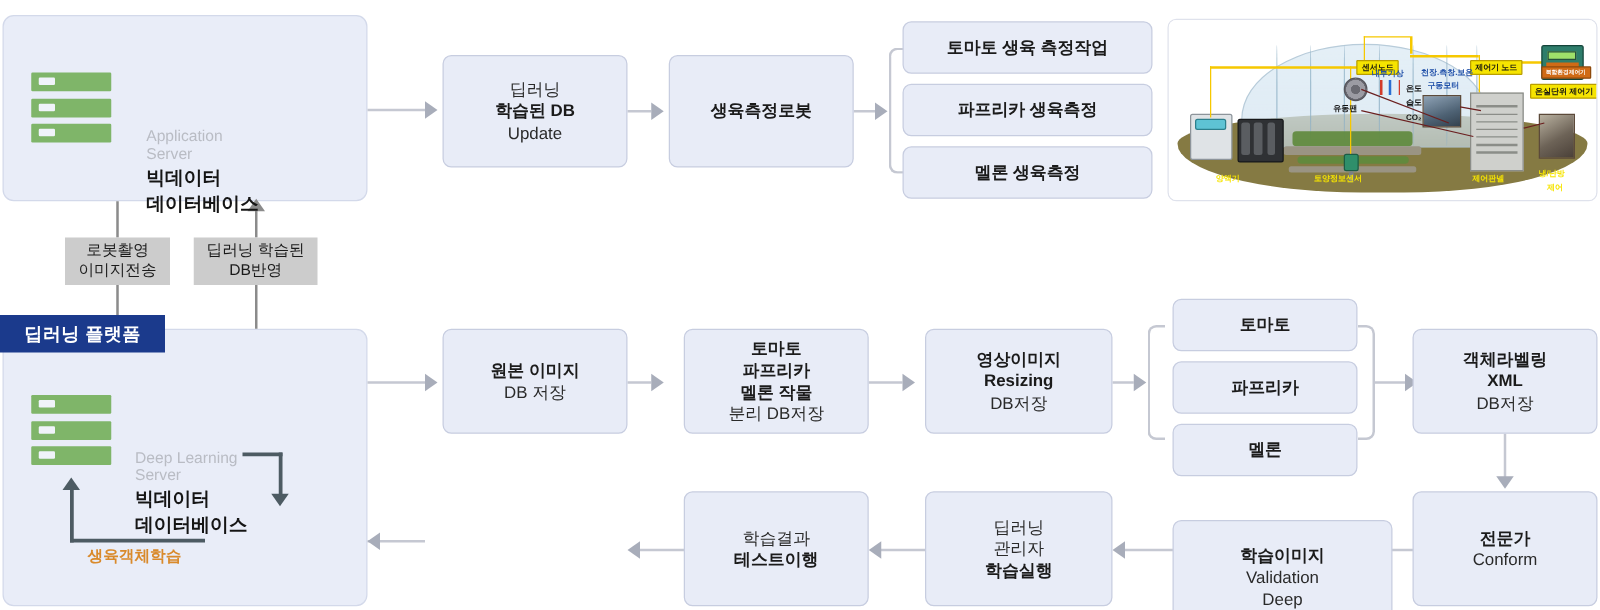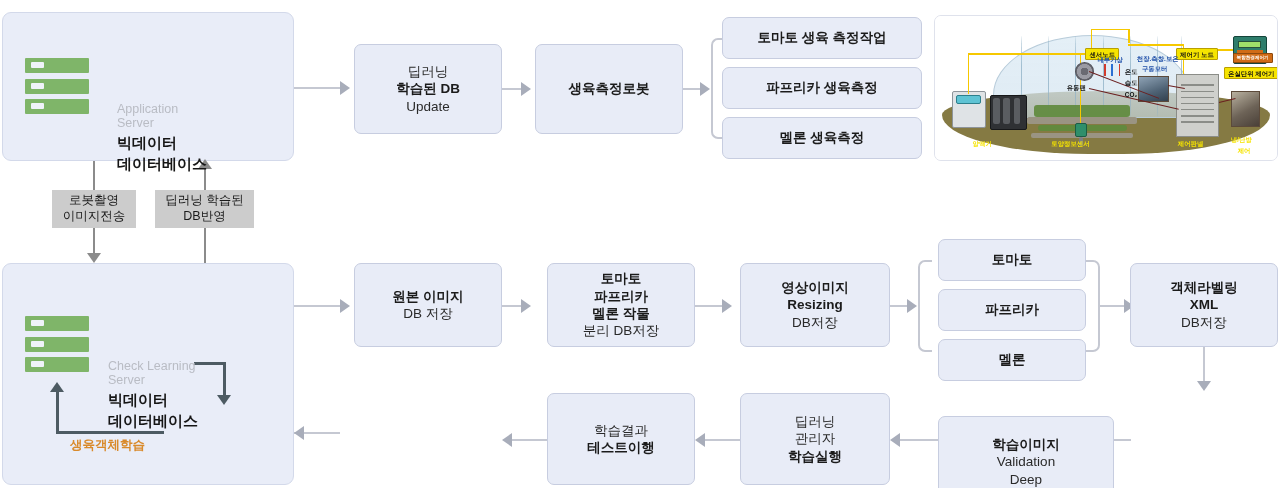--- a/index.html
+++ b/index.html
@@ -333,28 +333,29 @@
 
   <div class="ln v dk" style="left:204px; top:161px; height:29px;"></div>
   <div class="arr u dk" style="left:198px; top:159px;"></div>
   <div class="chip" style="left:155px; top:190px; width:99px; height:38px;">
     <span>딥러닝 학습된</span>
     <span>DB반영</span>
   </div>
   <div class="ln v dk" style="left:204px; top:228px; height:35px;"></div>
 
   <div class="panel" style="left:2px; top:263px; width:292px; height:222px;"></div>
+  <div class="panel-title" style="left:0px; top:252px; width:132px; height:30px;">딥러닝 플랫폼</div>
 
   <div class="server" style="left:25px; top:316px;">
     <div class="unit"></div>
       <div class="unit"></div>
       <div class="unit"></div>
   </div>
   <div class="srv-caption" style="left:108px; top:313px;">
-    <div class="gray">Check Learning</div>
+    <div class="gray">Deep Learning</div>
     <div class="gray">Server</div>
     <div class="dark">빅데이터</div>
     <div class="dark">데이터베이스</div>
   </div>
 
   <div class="ln h tr" style="left:194px; top:362px; width:32px; height:3px;"></div>
   <div class="ln v tr" style="left:223px; top:362px; height:34px; width:3px;"></div>
   <div class="arr d tr" style="left:217px; top:395px;"></div>
 
 
@@ -411,20 +412,24 @@
 
   <div class="node" style="left:1130px; top:263px; width:148px; height:84px;">
     <span class="l b">객체라벨링</span>
     <span class="l b">XML</span>
     <span class="l n">DB저장</span>
   </div>
 
   <div class="ln v" style="left:1203px; top:347px; width:2px; height:36px;"></div>
   <div class="arr d" style="left:1197px; top:381px;"></div>
 
+  <div class="node" style="left:1130px; top:393px; width:148px; height:92px;">
+    <span class="l b">전문가</span>
+    <span class="l n">Conform</span>
+  </div>
   <div class="ln h" style="left:1093px; top:439px; width:38px;"></div>
   <div class="arr l" style="left:1086px; top:433px;"></div>
 
   <div class="node" style="left:938px; top:416px; width:176px; height:92px;">
     <span class="l b">학습이미지</span>
     <span class="l n">Validation</span>
     <span class="l n">Deep</span>
   </div>
   <div class="ln h" style="left:897px; top:439px; width:42px;"></div>
   <div class="arr l" style="left:890px; top:433px;"></div>

